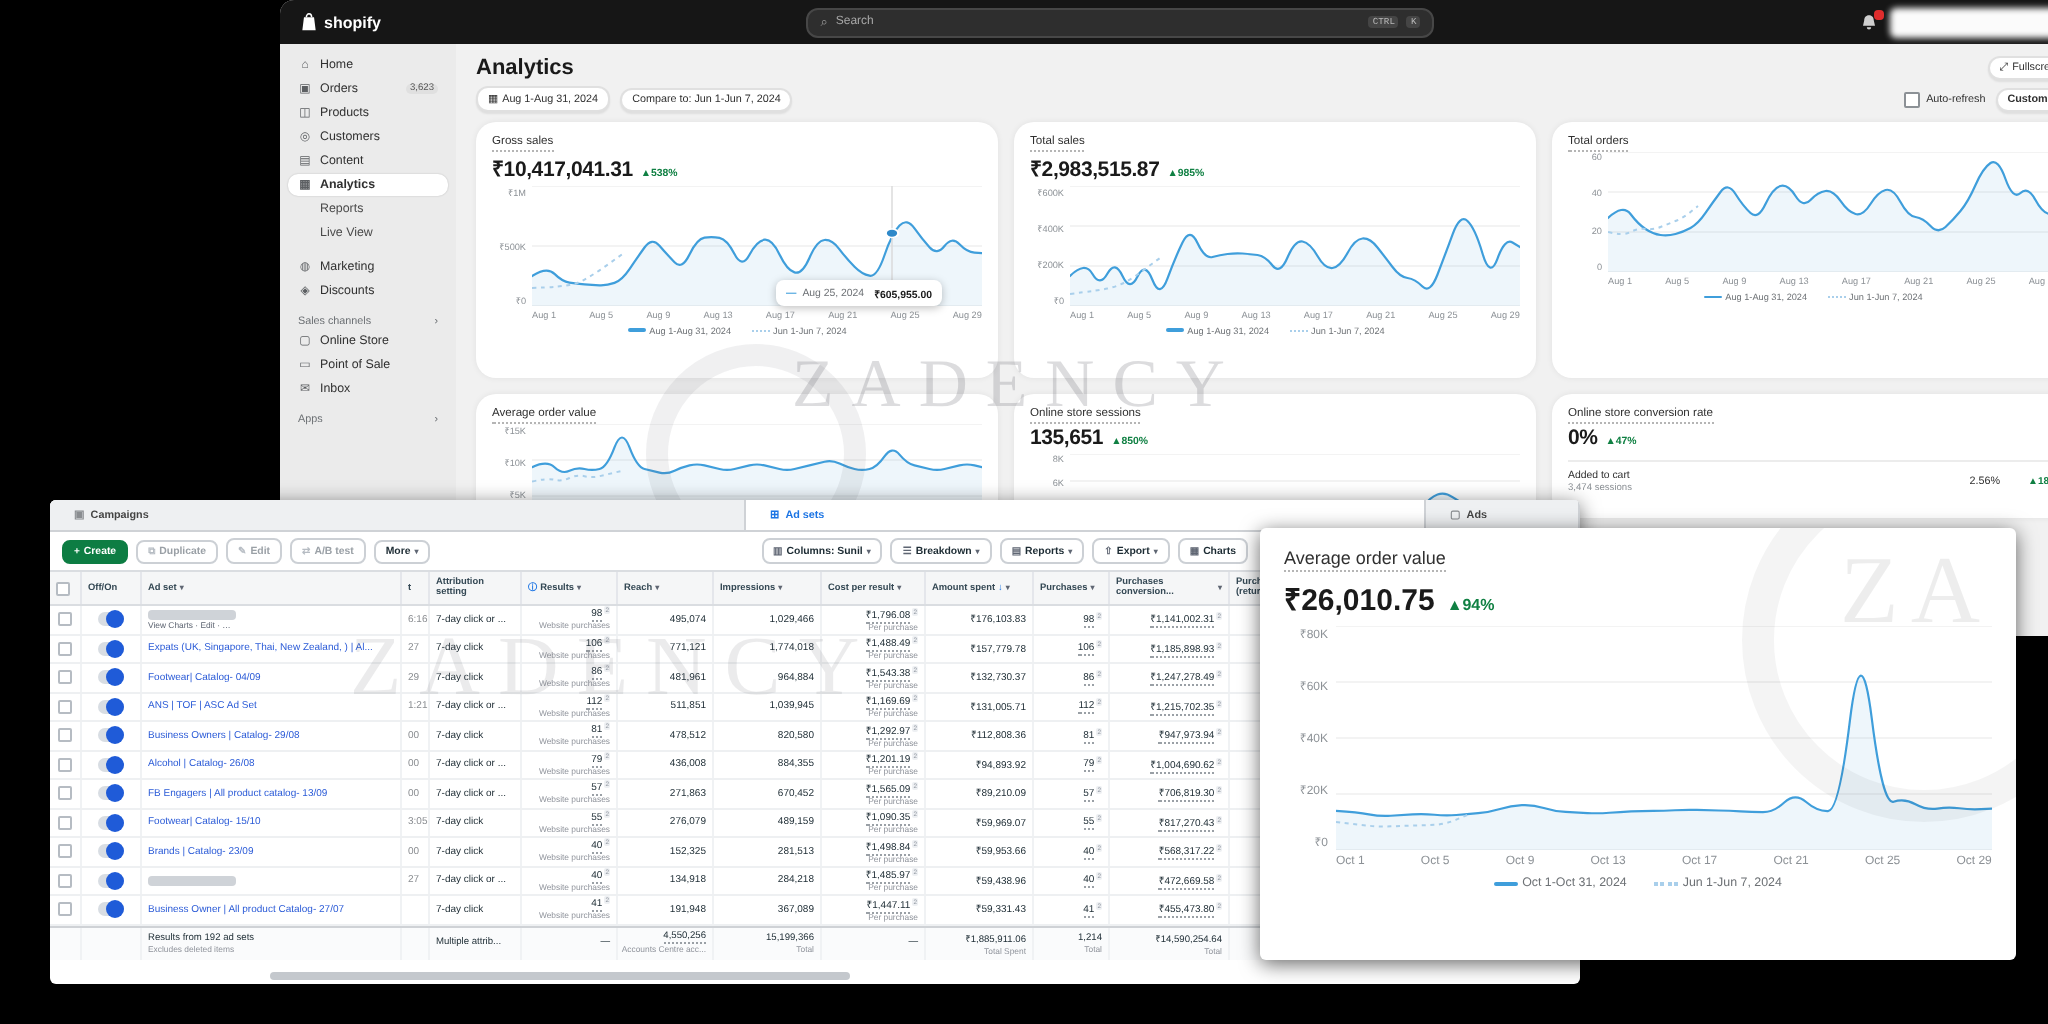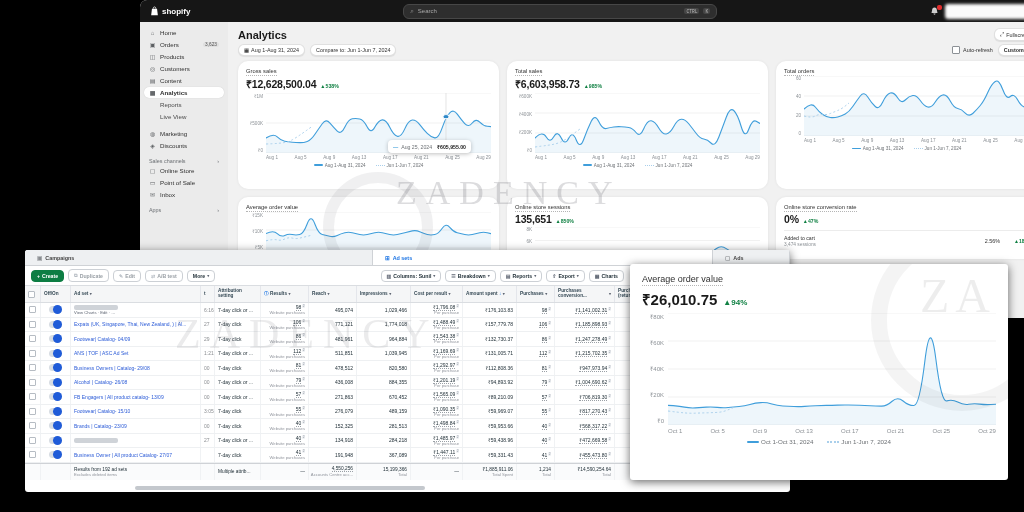--- a/index.html
+++ b/index.html
@@ -233,21 +233,21 @@
             <span>Auto-refresh</span>
           </label>
           <button class="pill bold">
             <span>Customize</span>
           </button>
         </div>
         <div class="cards" id="sf-cards">
             <div class="card">
               <div class="c-title"><span>Gross sales</span></div>
               <div class="c-valrow">
-                <span class="c-value">₹12,628,500.04</span>
+                <span class="c-value">₹10,417,041.31</span>
                 <span class="c-change">▲538%</span>
               </div>
               <div class="chartwrap">
                 <div class="yticks h1">
                   <span>₹1M</span>
                   <span>₹500K</span>
                   <span>₹0</span>
                 </div>
                 <svg class="chart h1" viewBox="0 0 100 40" preserveAspectRatio="none">
                   <line x1="0" x2="100" y1="0" y2="0" stroke="#e8e8e8" stroke-width="0.6" vector-effect="non-scaling-stroke"></line>
@@ -277,21 +277,21 @@
                 </span>
                 <span class="lg-item">
                   <span class="lg-dot"></span>
                   <span>Jun 1-Jun 7, 2024</span>
                 </span>
               </div>
             </div>
             <div class="card">
               <div class="c-title"><span>Total sales</span></div>
               <div class="c-valrow">
-                <span class="c-value">₹6,603,958.73</span>
+                <span class="c-value">₹2,983,515.87</span>
                 <span class="c-change">▲985%</span>
               </div>
               <div class="chartwrap">
                 <div class="yticks h1">
                   <span>₹600K</span>
                   <span>₹400K</span>
                   <span>₹200K</span>
                   <span>₹0</span>
                 </div>
                 <svg class="chart h1" viewBox="0 0 100 40" preserveAspectRatio="none">

